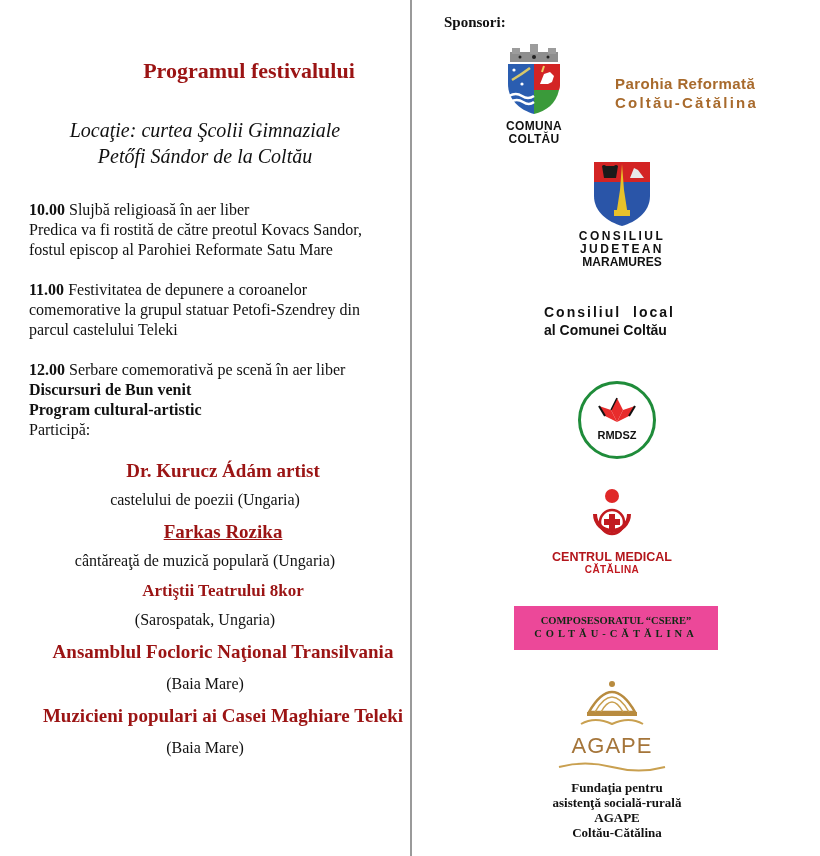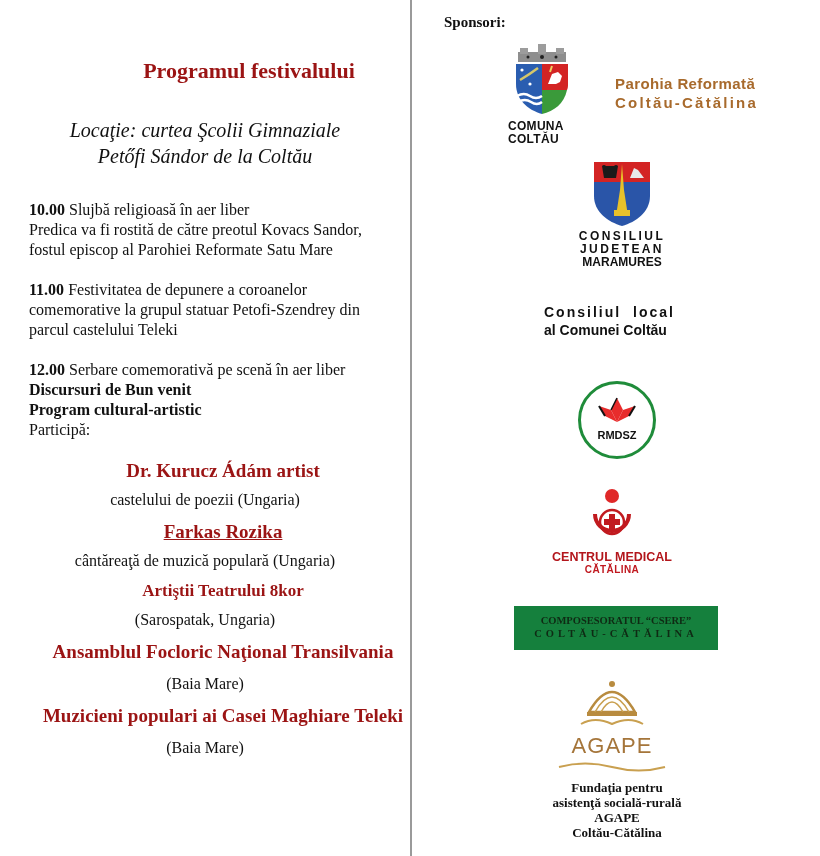--- a/index.html
+++ b/index.html
@@ -20,21 +20,21 @@
   .performers { position: absolute; left: 0; width: 410px; top: 458px; text-align: center; }
   .perf-name { color: #9b1414; font-weight: bold; font-size: 19px; margin-left: 36px; }
   .perf-desc { color: #111; font-size: 16px; }
 
   
   .right { position: absolute; left: 412px; top: 0; width: 408px; height: 856px; }
   .sponsors-title { position: absolute; left: 32px; top: 14px; font-weight: bold; font-size: 15px; }
 
   .sans { font-family: "Liberation Sans", "DejaVu Sans", sans-serif; }
 
-  .coltau-logo { position: absolute; left: 88px; top: 44px; width: 68px; text-align: left; margin-left: 8px; }
+  .coltau-logo { position: absolute; left: 88px; top: 44px; width: 68px; text-align: center; }
   .coltau-name { font-weight: bold; font-size: 12px; line-height: 13px; letter-spacing: 0.3px; color: #111; }
   .parohia { position: absolute; left: 203px; top: 74px; font-weight: bold; font-size: 15px;
     line-height: 19px; color: #a86a2c; letter-spacing: 0.4px; }
   .parohia .l2 { letter-spacing: 2.2px; }
 
   .maramures-logo { position: absolute; left: 160px; top: 160px; width: 100px; text-align: center; }
   .maramures-name { font-weight: bold; font-size: 12px; line-height: 13px; color: #111; }
   .maramures-name .sp { letter-spacing: 2.4px; }
 
   .consiliul-local { position: absolute; left: 132px; top: 303px; font-weight: bold; font-size: 14px;
@@ -42,21 +42,21 @@
   .consiliul-local .l1 { letter-spacing: 2px; word-spacing: 6px; }
 
   .rmdsz { position: absolute; left: 166px; top: 381px; width: 78px; height: 78px; border-radius: 50%;
     border: 3px solid #1f8c3a; text-align: center; }
   .rmdsz-text { position: absolute; left: 0; width: 72px; top: 45px; font-weight: bold; font-size: 11px; color: #111; }
 
   .medical { position: absolute; left: 130px; top: 488px; width: 140px; text-align: center; }
   .medical-name { font-weight: bold; font-size: 12.5px; line-height: 14px; color: #b3161c; }
   .medical-sub { font-weight: bold; font-size: 10px; color: #c0181f; letter-spacing: 0.4px; }
 
-  .composesorat { position: absolute; left: 102px; top: 606px; width: 204px; height: 44px; background: #15803d;
+  .composesorat { position: absolute; left: 102px; top: 606px; width: 204px; height: 44px; background: #ec4899;
     text-align: center; padding-top: 8px; font-weight: bold; font-size: 10.5px; line-height: 13px; color: #0f2a14; }
   .composesorat .l2 { letter-spacing: 4px; }
 
   .agape { position: absolute; left: 110px; top: 678px; width: 180px; text-align: center; }
   .agape-word { font-family: "Liberation Sans", "DejaVu Sans", sans-serif; font-size: 22px;
     color: #a5753a; letter-spacing: 1px; line-height: 24px; }
   .agape-desc { position: absolute; left: 80px; width: 250px; top: 780px; text-align: center;
     font-weight: bold; font-size: 13px; line-height: 15px; color: #111; }
 </style>
 </head>

